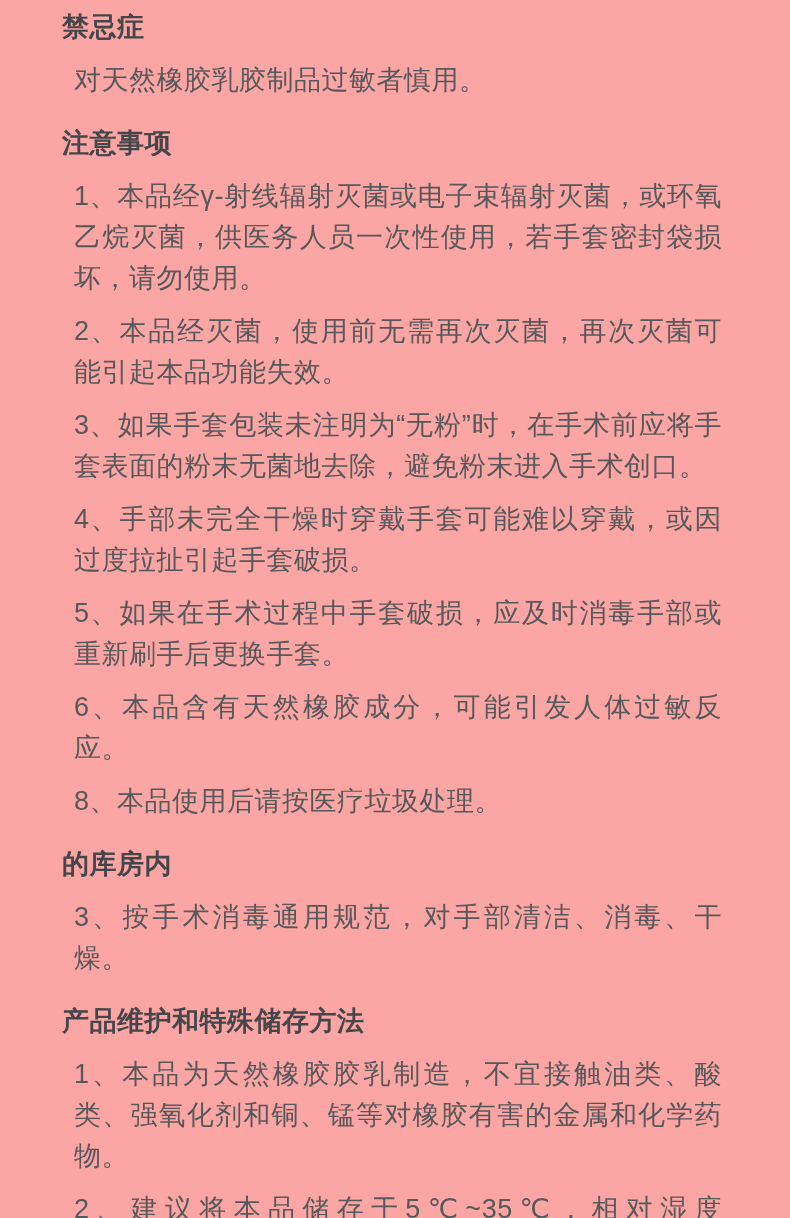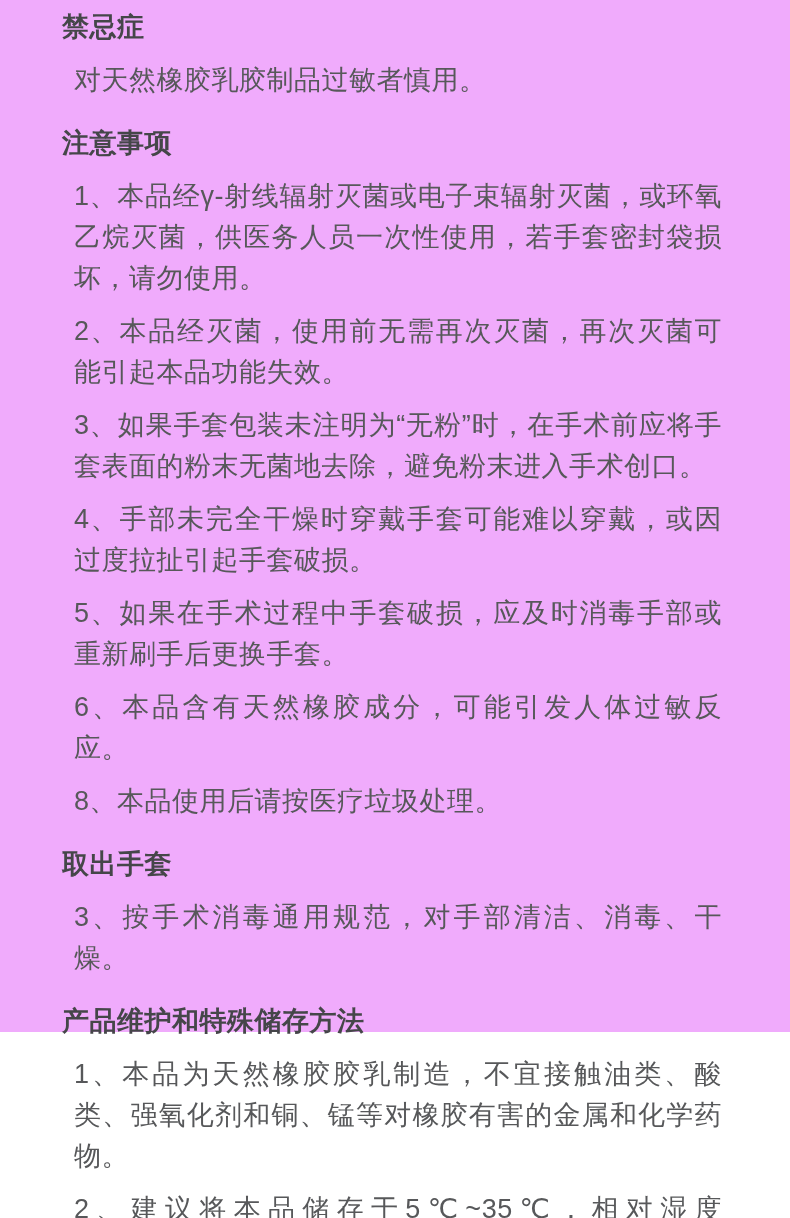--- a/index.html
+++ b/index.html
@@ -9,23 +9,23 @@
     background: #ffffff;
   }
   body {
     width: 790px;
     height: 1218px;
     overflow: hidden;
     font-family: "Liberation Sans", "DejaVu Sans", sans-serif;
   }
   .page {
     width: 790px;
-    height: 1032px;
+    height: 1218px;
     padding: 7px 56px 7px 62px;
-    background: #f0abfc;
+    background: #fca5a5;
   }
   .section { margin: 0; }
   .section + .section { margin-top: 22px; }
   .section-heading {
     margin: 0;
     font-size: 27px;
     line-height: 41px;
     font-weight: bold;
     color: #454649;
     letter-spacing: 0.5px;
@@ -56,21 +56,21 @@
     <p class="item">1、本品经γ-射线辐射灭菌或电子束辐射灭菌，或环氧乙烷灭菌，供医务人员一次性使用，若手套密封袋损坏，请勿使用。</p>
     <p class="item">2、本品经灭菌，使用前无需再次灭菌，再次灭菌可能引起本品功能失效。</p>
     <p class="item">3、如果手套包装未注明为“无粉”时，在手术前应将手套表面的粉末无菌地去除，避免粉末进入手术创口。</p>
     <p class="item">4、手部未完全干燥时穿戴手套可能难以穿戴，或因过度拉扯引起手套破损。</p>
     <p class="item">5、如果在手术过程中手套破损，应及时消毒手部或重新刷手后更换手套。</p>
     <p class="item">6、本品含有天然橡胶成分，可能引发人体过敏反应。</p>
     <p class="item">8、本品使用后请按医疗垃圾处理。</p>
   </section>
 
   <section class="section">
-    <h2 class="section-heading">取出手套</h2>
+    <h2 class="section-heading">的库房内</h2>
     <p class="item">3、按手术消毒通用规范，对手部清洁、消毒、干燥。</p>
   </section>
 
   <section class="section">
     <h2 class="section-heading">产品维护和特殊储存方法</h2>
     <p class="item">1、本品为天然橡胶胶乳制造，不宜接触油类、酸类、强氧化剂和铜、锰等对橡胶有害的金属和化学药物。</p>
     <p class="item">2、建议将本品储存于5℃~35℃，相对湿度50%~80%的库房内，避免阳光直射，避免接触臭氧、紫外线强烈的光线。</p>
   </section>
 
 </div>

